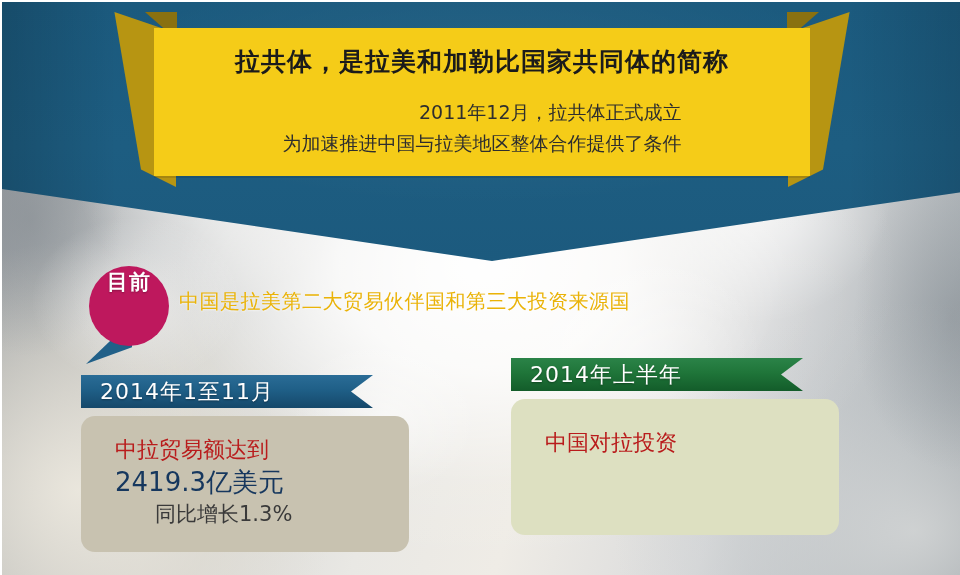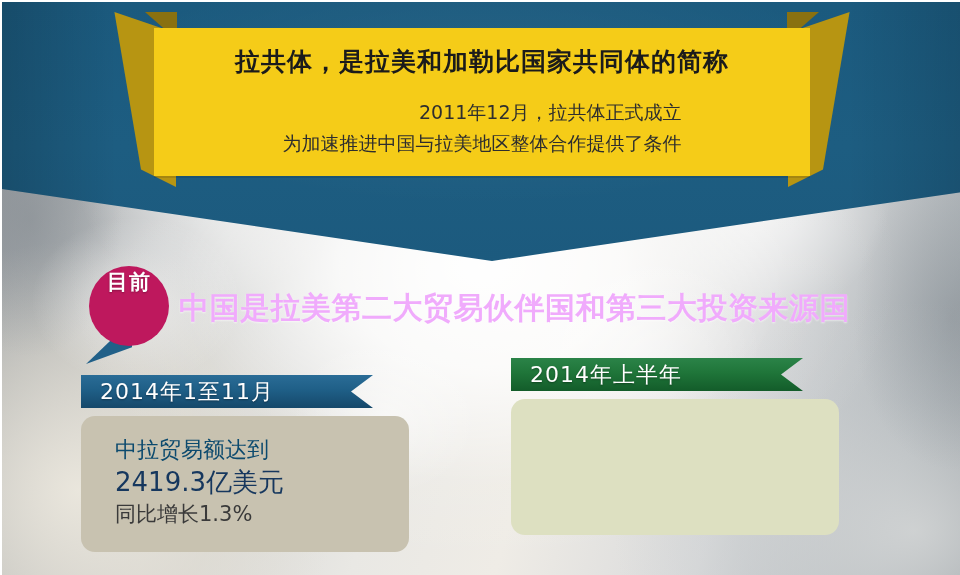--- a/index.html
+++ b/index.html
@@ -147,23 +147,23 @@
     font-weight:bold;
     color:#ffffff;
     letter-spacing:1px;
     text-shadow:0 1px 2px rgba(0,0,0,0.28);
   }
 
   
   .headline {
     position:absolute;
     left:176px; top:285px;
-    font-size:30px;
-    font-weight:bold;
-    color:#f0abfc;
+    font-size:20px;
+    font-weight:normal;
+    color:#eab308;
     letter-spacing:0.5px;
     white-space:nowrap;
     text-shadow:0 1px 2px rgba(255,255,255,0.6);
   }
 
   
   .card { position:absolute; }
   .card-left  { left:68px;  top:373px; width:372px; height:186px; }
   .card-right { left:498px; top:356px; width:372px; height:186px; }
 
@@ -211,36 +211,37 @@
   .card-body.tan  { background:#c8c2b0; }
   .card-body.sage { background:#dde0c1; }
 
   .card-text {
     position:absolute;
     left:32px; top:18px;
     width:240px;
   }
   .card-line-1 {
     font-size:22px;
-    color:#0c4a6e;
+    color:#b91c1c;
     line-height:1.25;
     white-space:nowrap;
   }
   .card-line-big {
     font-size:26px;
     color:#16375e;
     line-height:1.3;
     letter-spacing:0px;
     white-space:nowrap;
   }
   .card-line-3 {
     font-size:21px;
     color:#3a3a3a;
     line-height:1.25;
     white-space:nowrap;
+    margin-left:40px;
   }
   .card-right .card-text { top:28px; }
 </style>
 </head>
 <body>
 
 <div id="stage">
 
   <div class="bg-photo"></div>
   <div class="bg-smoke"></div>
@@ -287,18 +288,19 @@
   </div>
 
   <div class="card card-right">
     <div class="card-ribbon green">
       <span class="card-ribbon-label">2014年上半年</span>
     </div>
     <div class="card-ribbon-notch green"></div>
 
     <div class="card-body sage">
       <div class="card-text">
+        <div class="card-line-1">中国对拉投资</div>
       </div>
     </div>
 
   </div>
 
 </div>
 
 </body></html>

